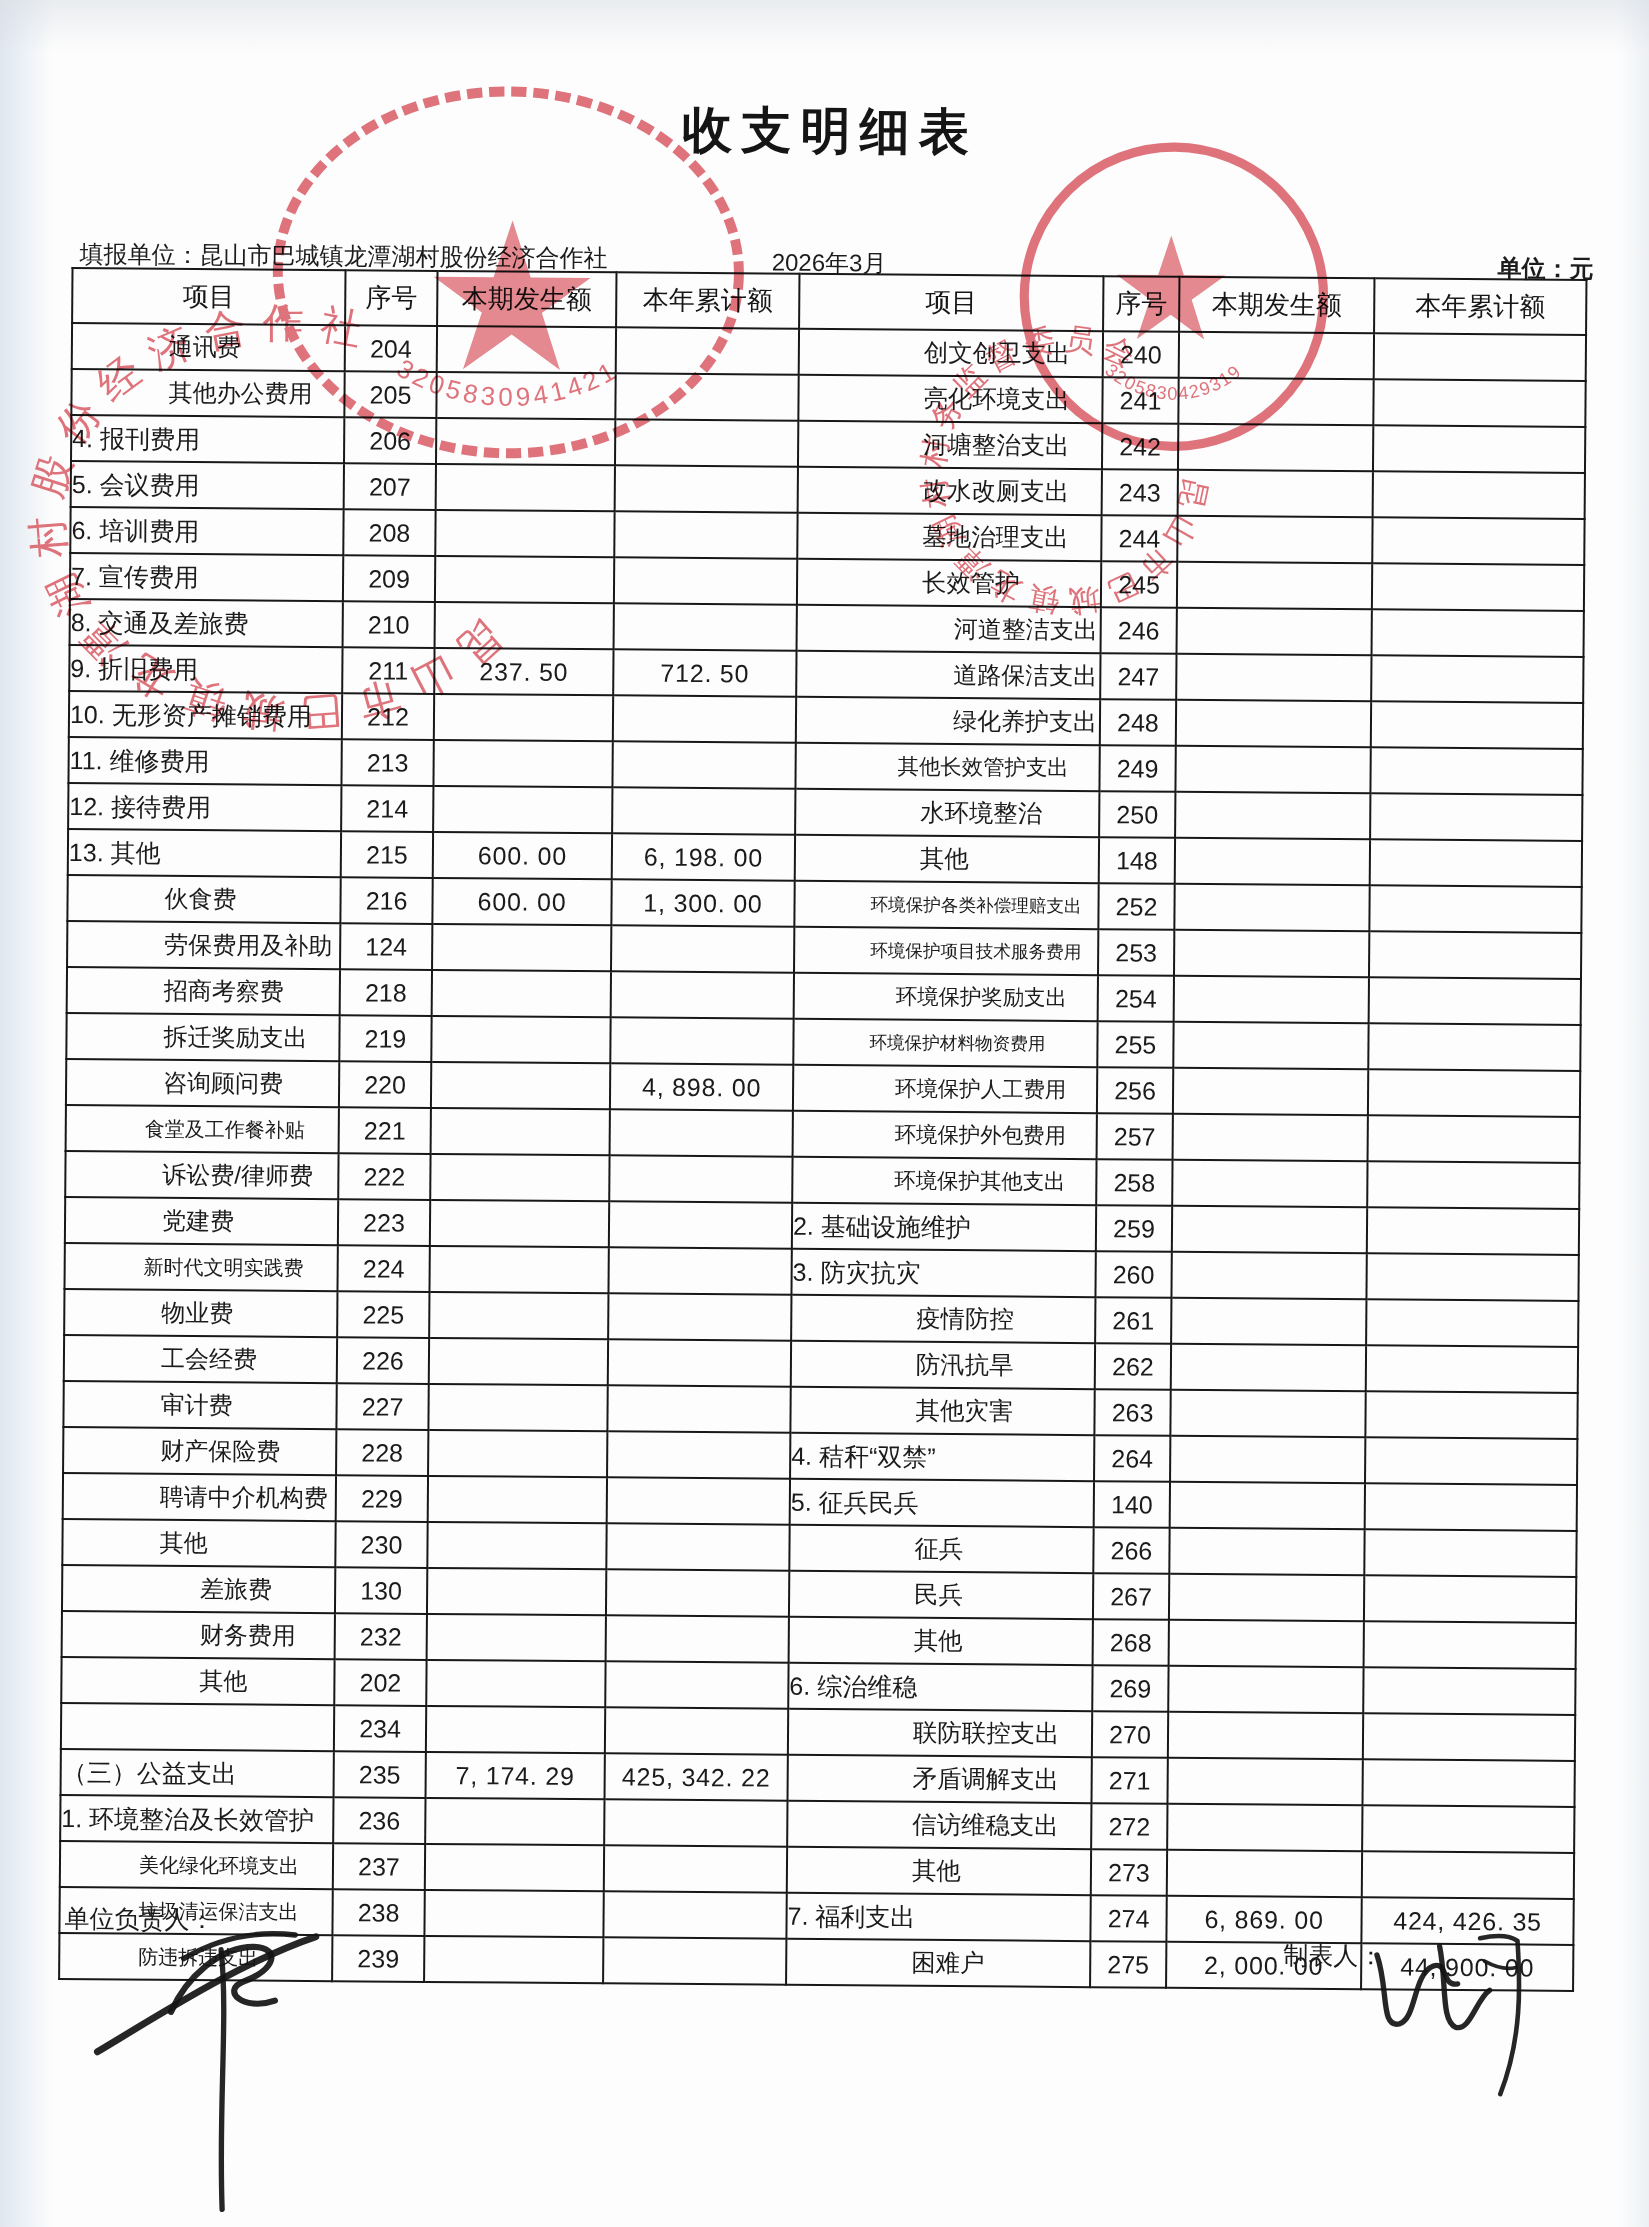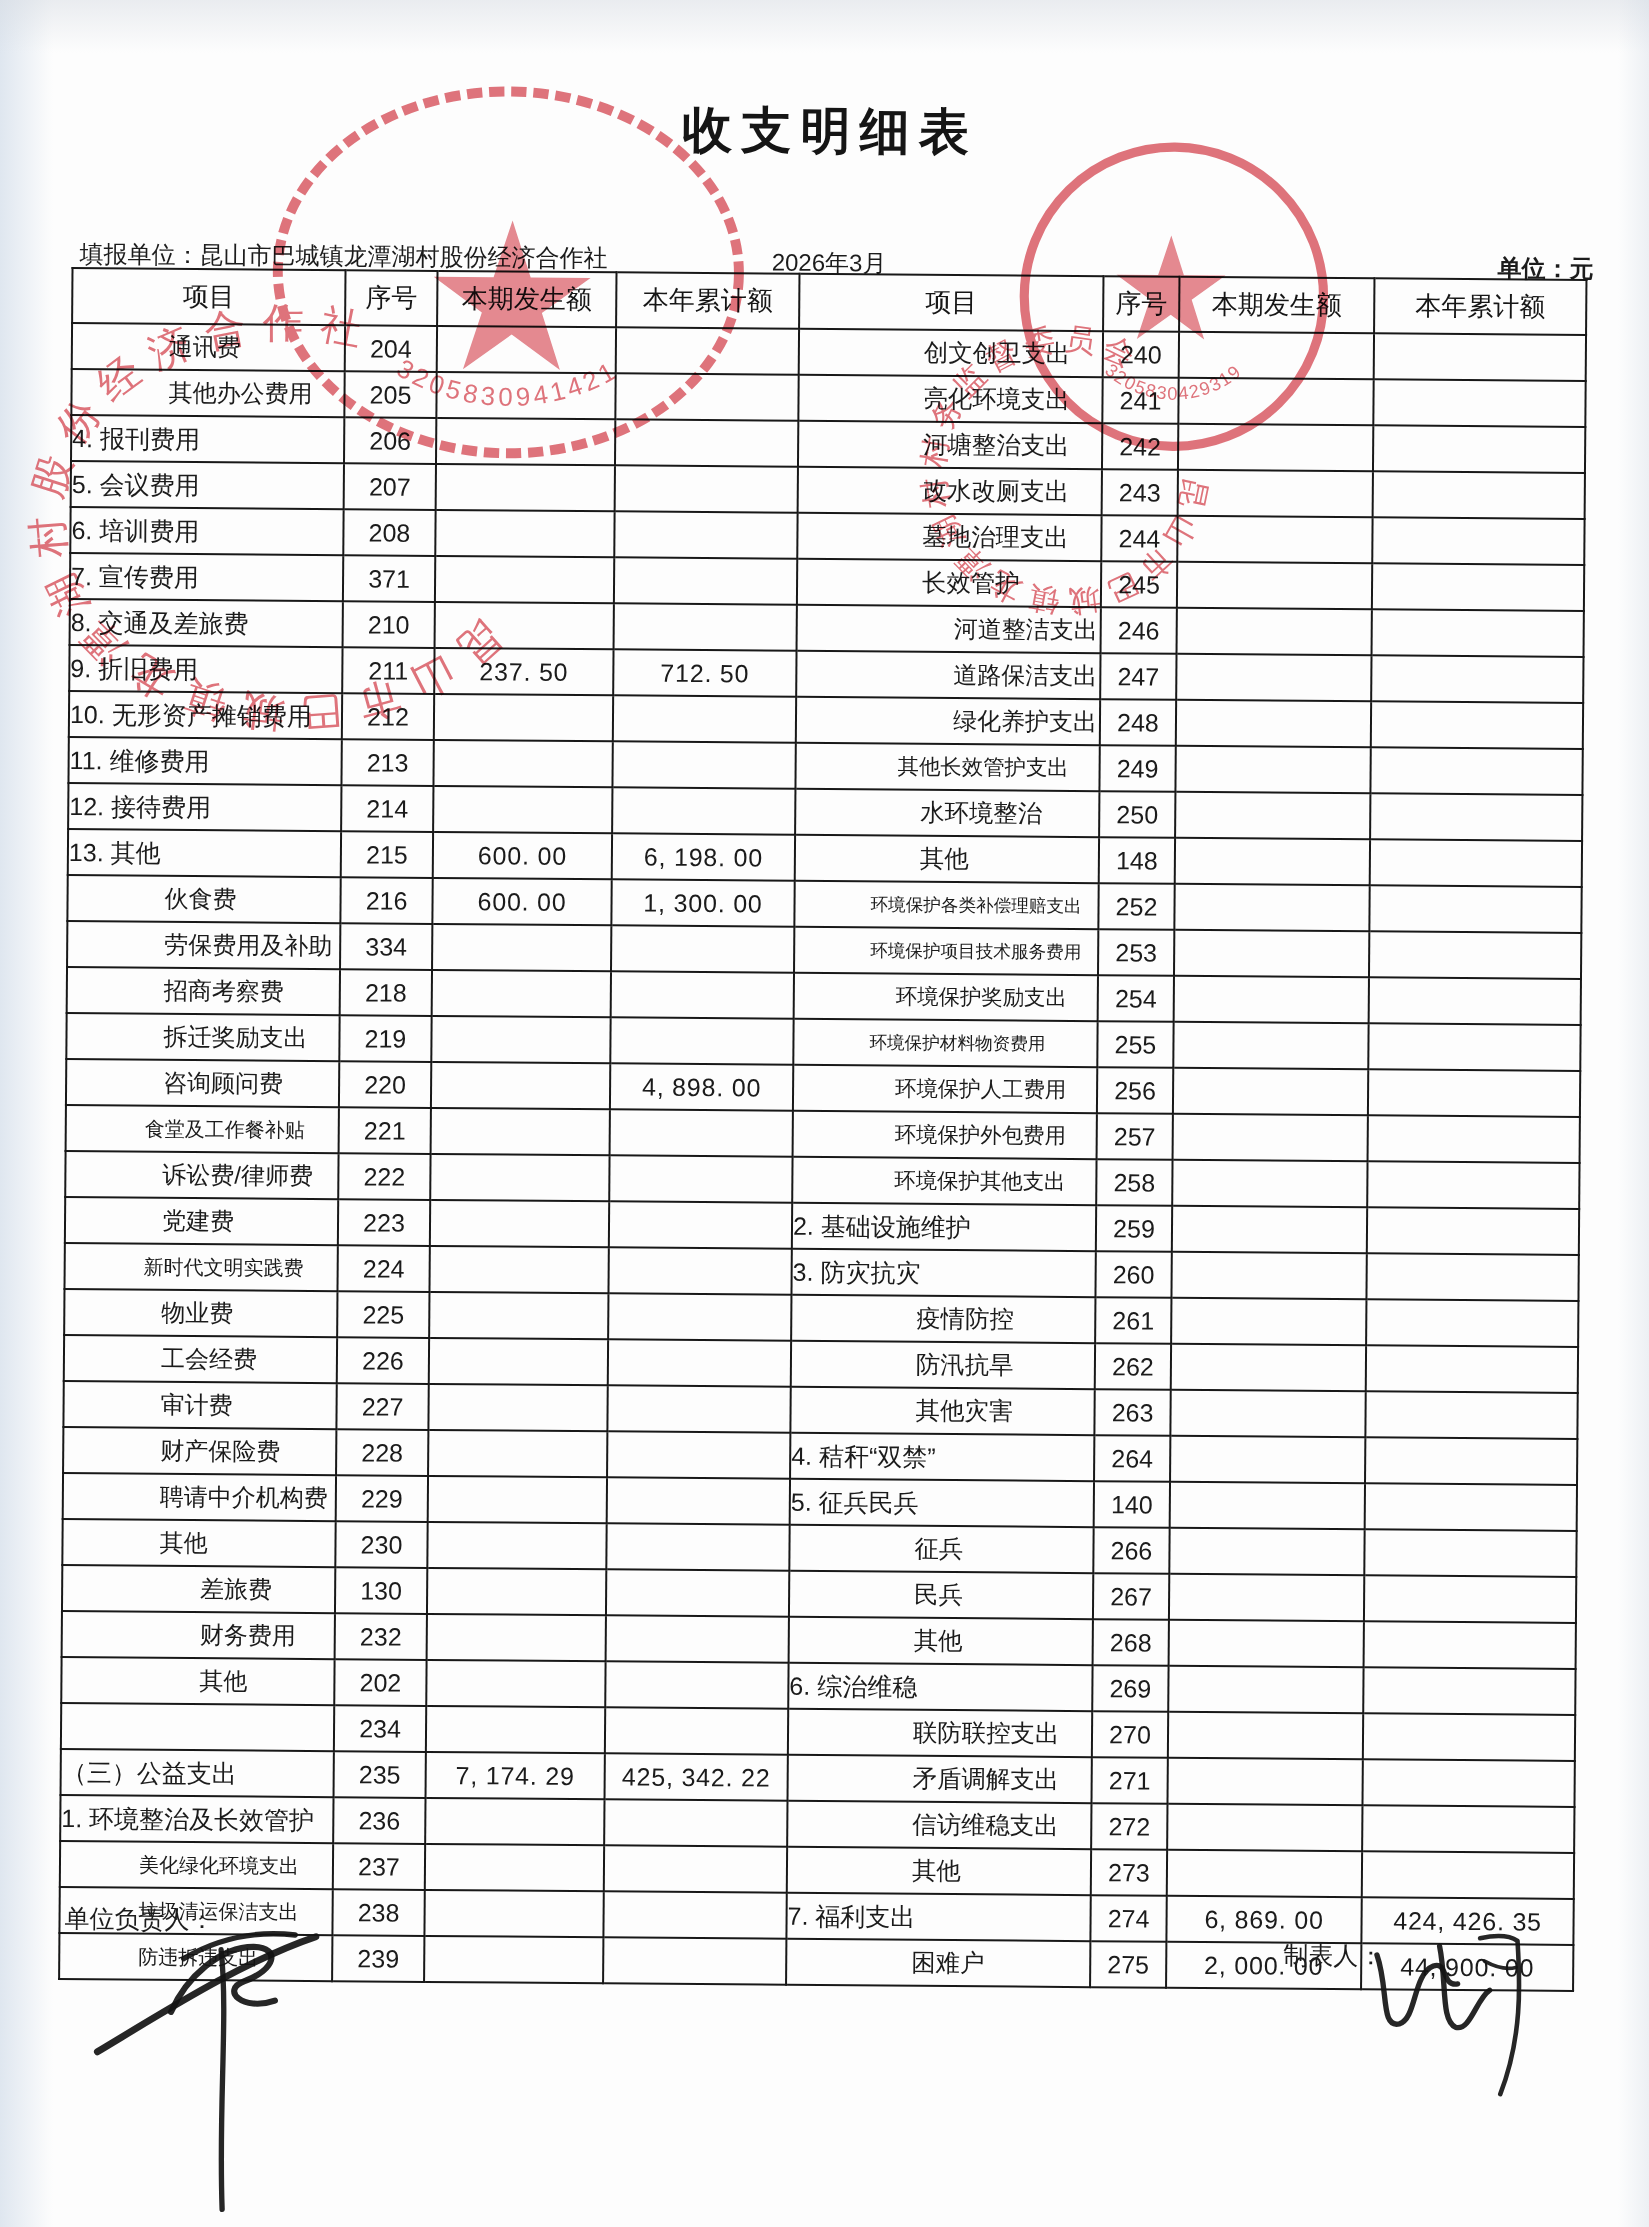--- a/index.html
+++ b/index.html
@@ -168,21 +168,21 @@
             <td class="no">208</td>
             <td class="val"></td>
             <td class="val"></td>
             <td class="rI s">墓地治理支出</td>
             <td class="no">244</td>
             <td class="val"></td>
             <td class="val"></td>
           </tr>
           <tr>
             <td class="lI n">7. 宣传费用</td>
-            <td class="no">371</td>
+            <td class="no">209</td>
             <td class="val"></td>
             <td class="val"></td>
             <td class="rI s">长效管护</td>
             <td class="no">245</td>
             <td class="val"></td>
             <td class="val"></td>
           </tr>
           <tr>
             <td class="lI n">8. 交通及差旅费</td>
             <td class="no">210</td>
@@ -248,21 +248,21 @@
             <td class="no">216</td>
             <td class="val">600. 00</td>
             <td class="val">1, 300. 00</td>
             <td class="rI xs">环境保护各类补偿理赔支出</td>
             <td class="no">252</td>
             <td class="val"></td>
             <td class="val"></td>
           </tr>
           <tr>
             <td class="lI s">劳保费用及补助</td>
-            <td class="no">334</td>
+            <td class="no">124</td>
             <td class="val"></td>
             <td class="val"></td>
             <td class="rI xs">环境保护项目技术服务费用</td>
             <td class="no">253</td>
             <td class="val"></td>
             <td class="val"></td>
           </tr>
           <tr>
             <td class="lI s">招商考察费</td>
             <td class="no">218</td>

